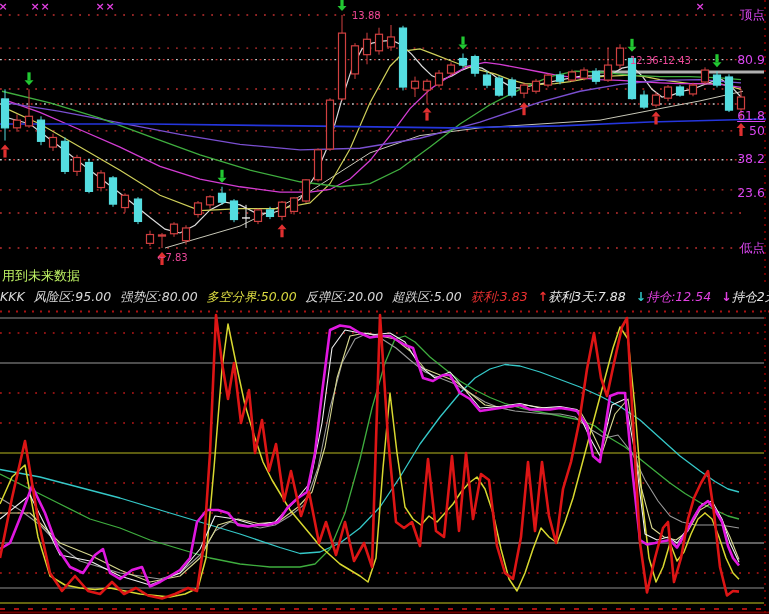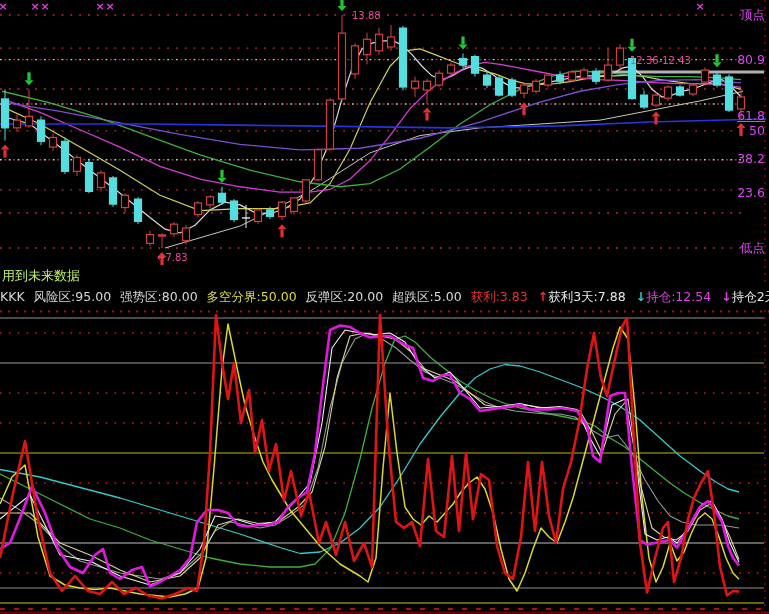--- a/index.html
+++ b/index.html
@@ -6,21 +6,21 @@
   #screen{position:relative;width:769px;height:614px;background:#000;overflow:hidden;
           font-family:"DejaVu Sans","Liberation Sans",sans-serif;}
   #top-panel{position:absolute;left:0;top:0;width:769px;height:286px;}
   #bottom-panel{position:absolute;left:0;top:310px;width:769px;height:304px;}
   svg{position:absolute;left:0;top:0;}
   .plabel{position:absolute;color:#ec4899;font-size:10px;white-space:nowrap;}
   #future-note{position:absolute;left:2px;top:259px;color:#bef264;font-size:13px;margin-top:8px;}
   #axis-labels div{position:absolute;right:4px;color:#d946ef;font-size:12.5px;text-align:left;white-space:nowrap;}
   #ind-header{position:absolute;left:0;top:289px;width:769px;height:20px;font-size:12.5px;
               white-space:nowrap;overflow:hidden;}
-  #ind-header span{margin-right:9px;}
+  #ind-header span{margin-right:9px;font-style:italic;}
   #ind-header .arr{margin-left:1px;margin-right:0;font-weight:bold;}
 </style>
 </head>
 <body>
 
 <div id="screen">
   <div id="top-panel">
     <svg id="top-svg" width="769" height="286">
         <g>
           <line x1="0" y1="15" x2="742" y2="15" stroke="#c03030" stroke-width="1.4" stroke-dasharray="1.8 7"></line>

